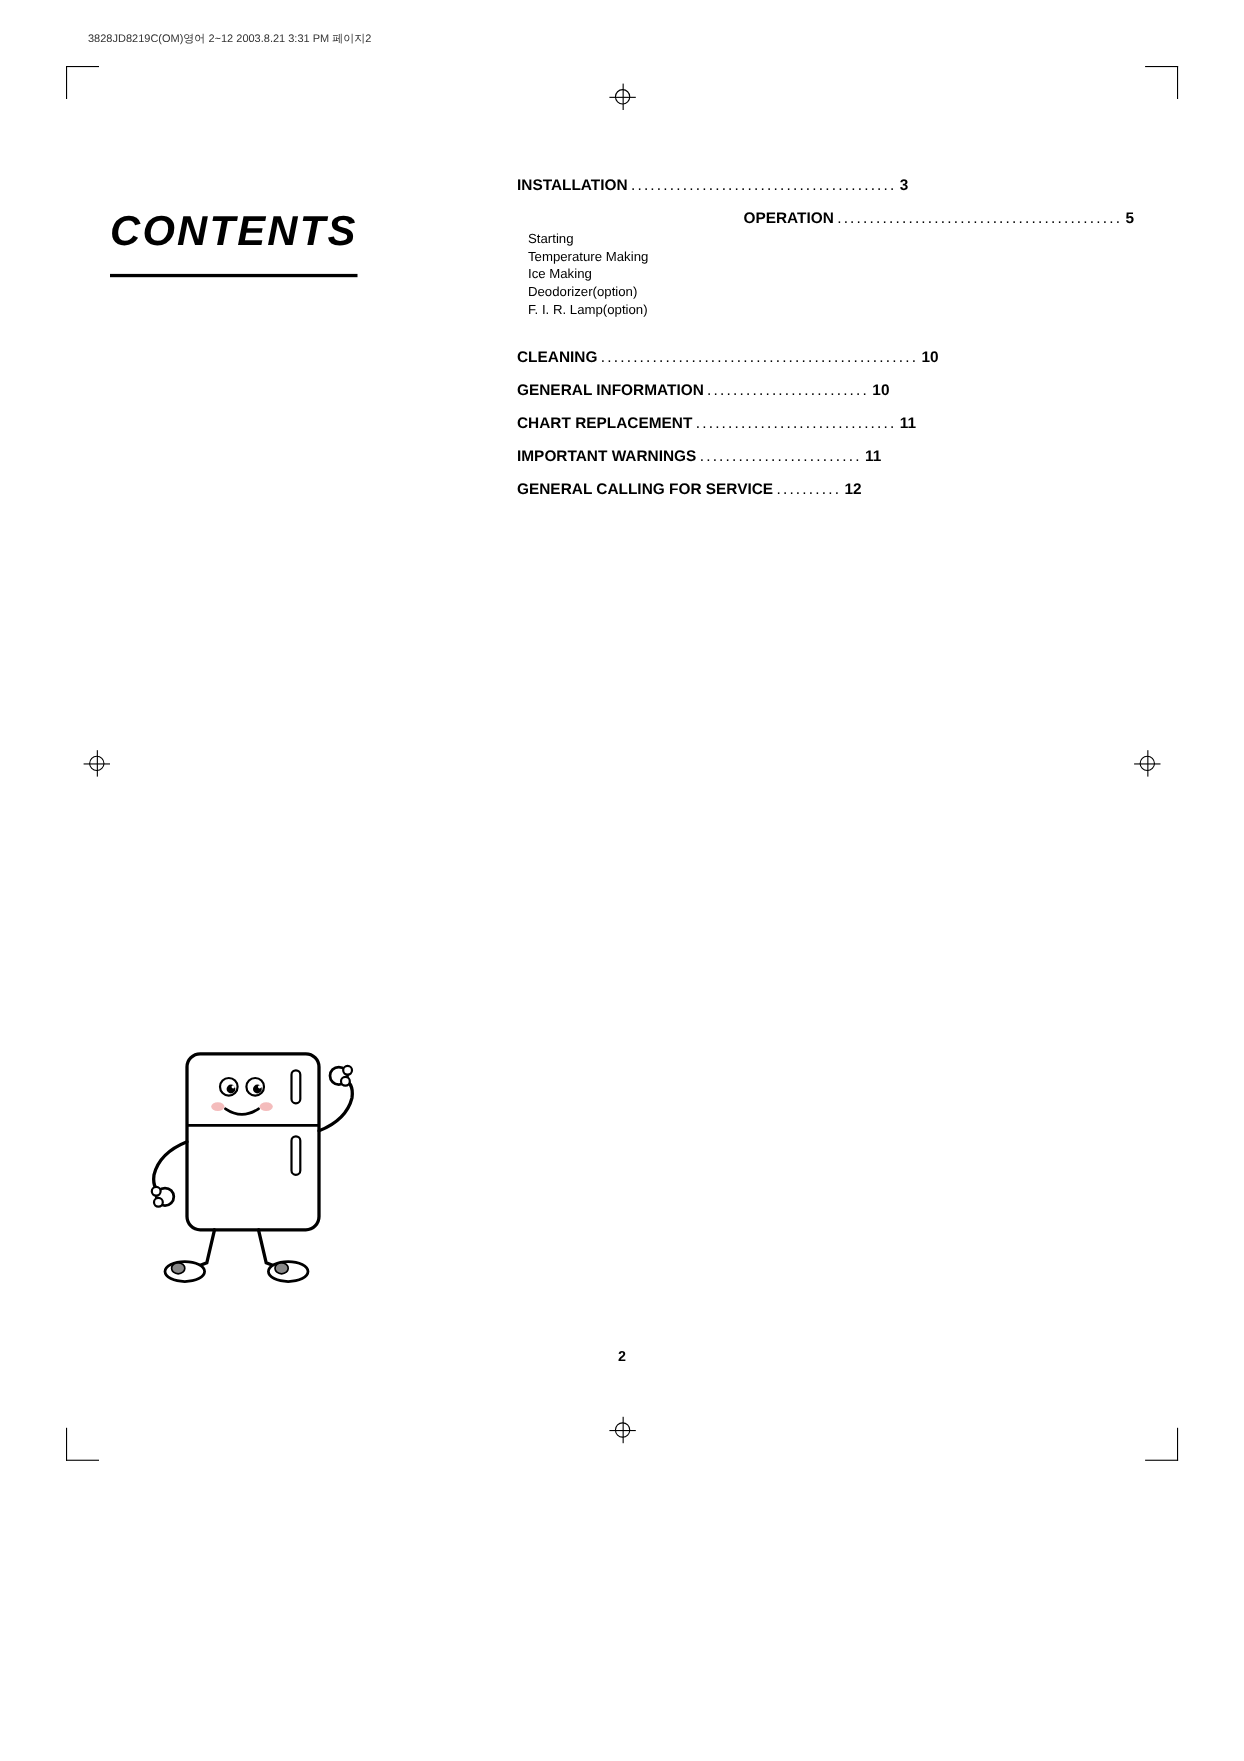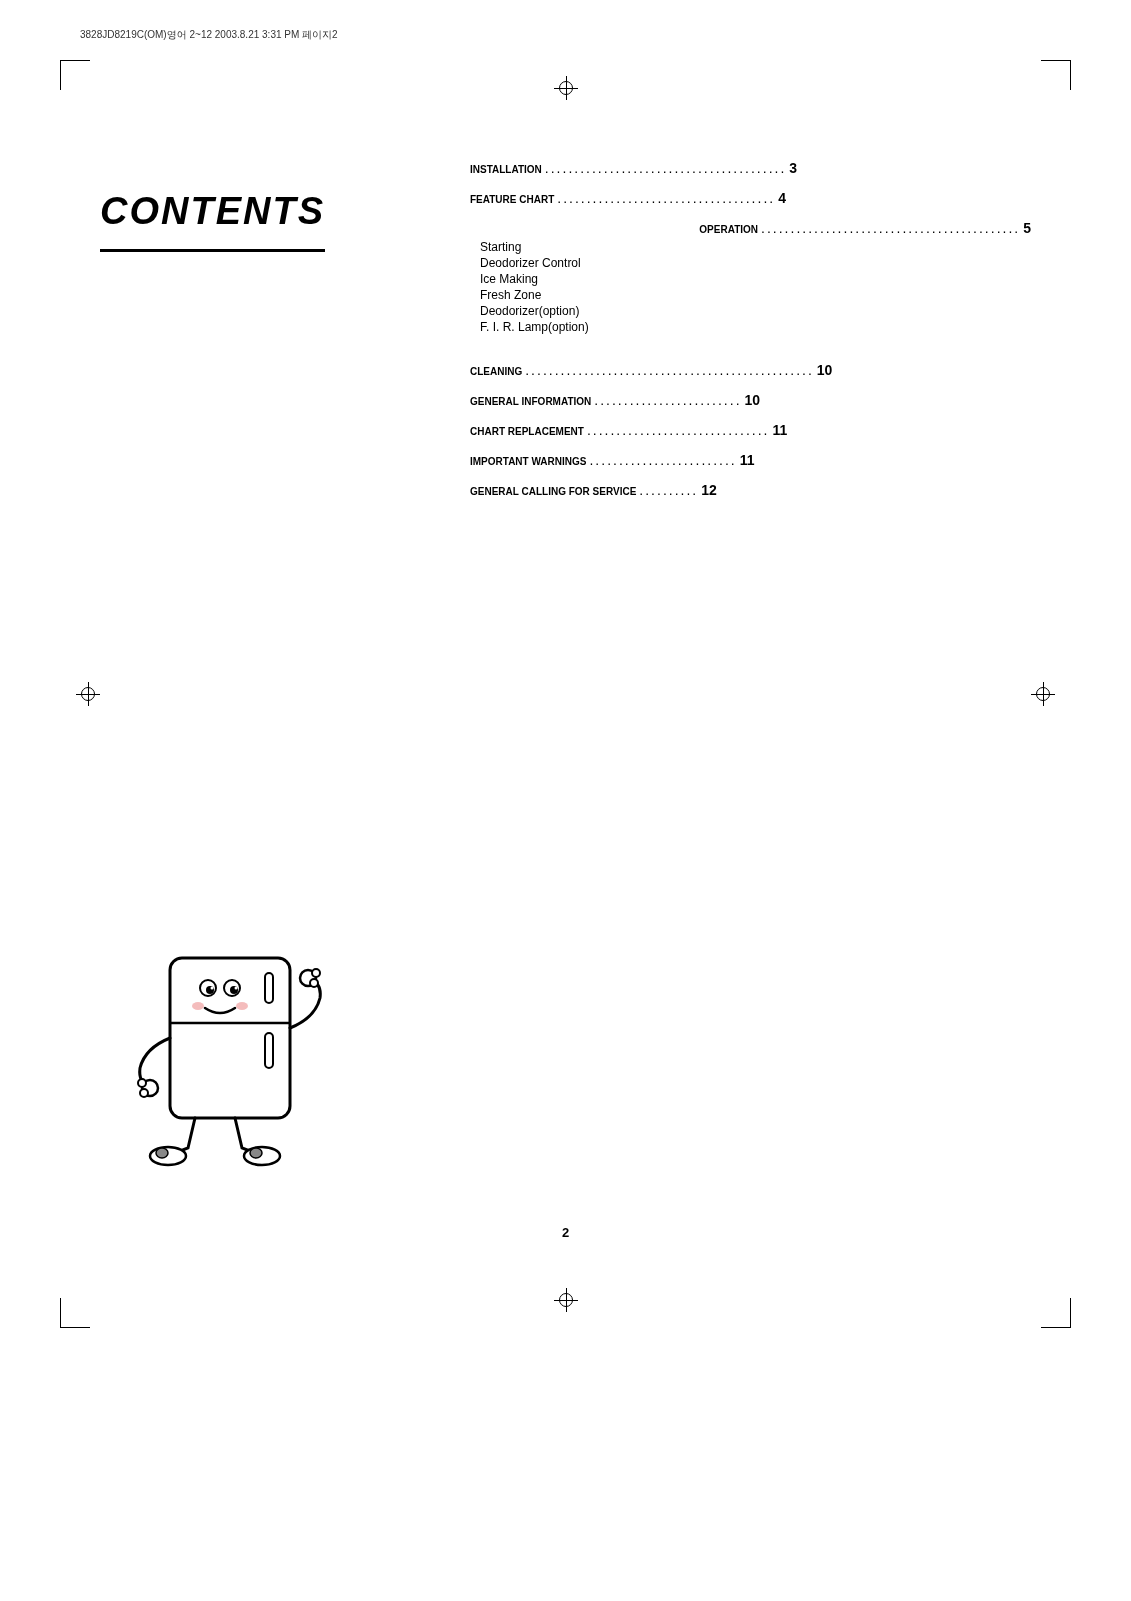--- a/index.html
+++ b/index.html
@@ -143,21 +143,21 @@
     }
 
     .toc-row {
       display: flex;
       align-items: baseline;
       justify-content: flex-start;
       margin-bottom: 14px;
     }
 
     .toc-row-label {
-      font-size: 10px;
+      font-size: 14px;
       font-weight: bold;
       color: #000;
       white-space: nowrap;
     }
 
     .toc-row-dots {
       font-size: 14px;
       color: #000;
       margin: 0 3px;
       letter-spacing: 2px;
@@ -230,37 +230,31 @@
       </div>
 
       <div class="right-column">
 
         <div class="toc-row">
           <span class="toc-row-label">INSTALLATION </span>
           <span class="toc-row-dots">.........................................</span>
           <span class="toc-row-num"> 3</span>
         </div>
 
-        <div class="toc-row">
-          <span class="toc-row-label">FEATURE CHART </span>
-          <span class="toc-row-dots">.....................................</span>
-          <span class="toc-row-num"> 4</span>
-        </div>
 
         <div style="margin-bottom: 6px;">
           <div class="toc-row" style="margin-bottom: 4px; justify-content: flex-end;">
             <span class="toc-row-label">OPERATION </span>
             <span class="toc-row-dots">............................................</span>
             <span class="toc-row-num"> 5</span>
           </div>
           <div class="toc-sub-list">
             <span class="toc-sub-item">Starting</span>
-            <span class="toc-sub-item">Deodorizer Control</span>
+            <span class="toc-sub-item">Temperature Making</span>
             <span class="toc-sub-item">Ice Making</span>
-            <span class="toc-sub-item">Fresh Zone</span>
             <span class="toc-sub-item">Deodorizer(option)</span>
             <span class="toc-sub-item">F. I. R. Lamp(option)</span>
           </div>
         </div>
 
 
         <div class="toc-row">
           <span class="toc-row-label">CLEANING </span>
           <span class="toc-row-dots">.................................................</span>
           <span class="toc-row-num"> 10</span>

